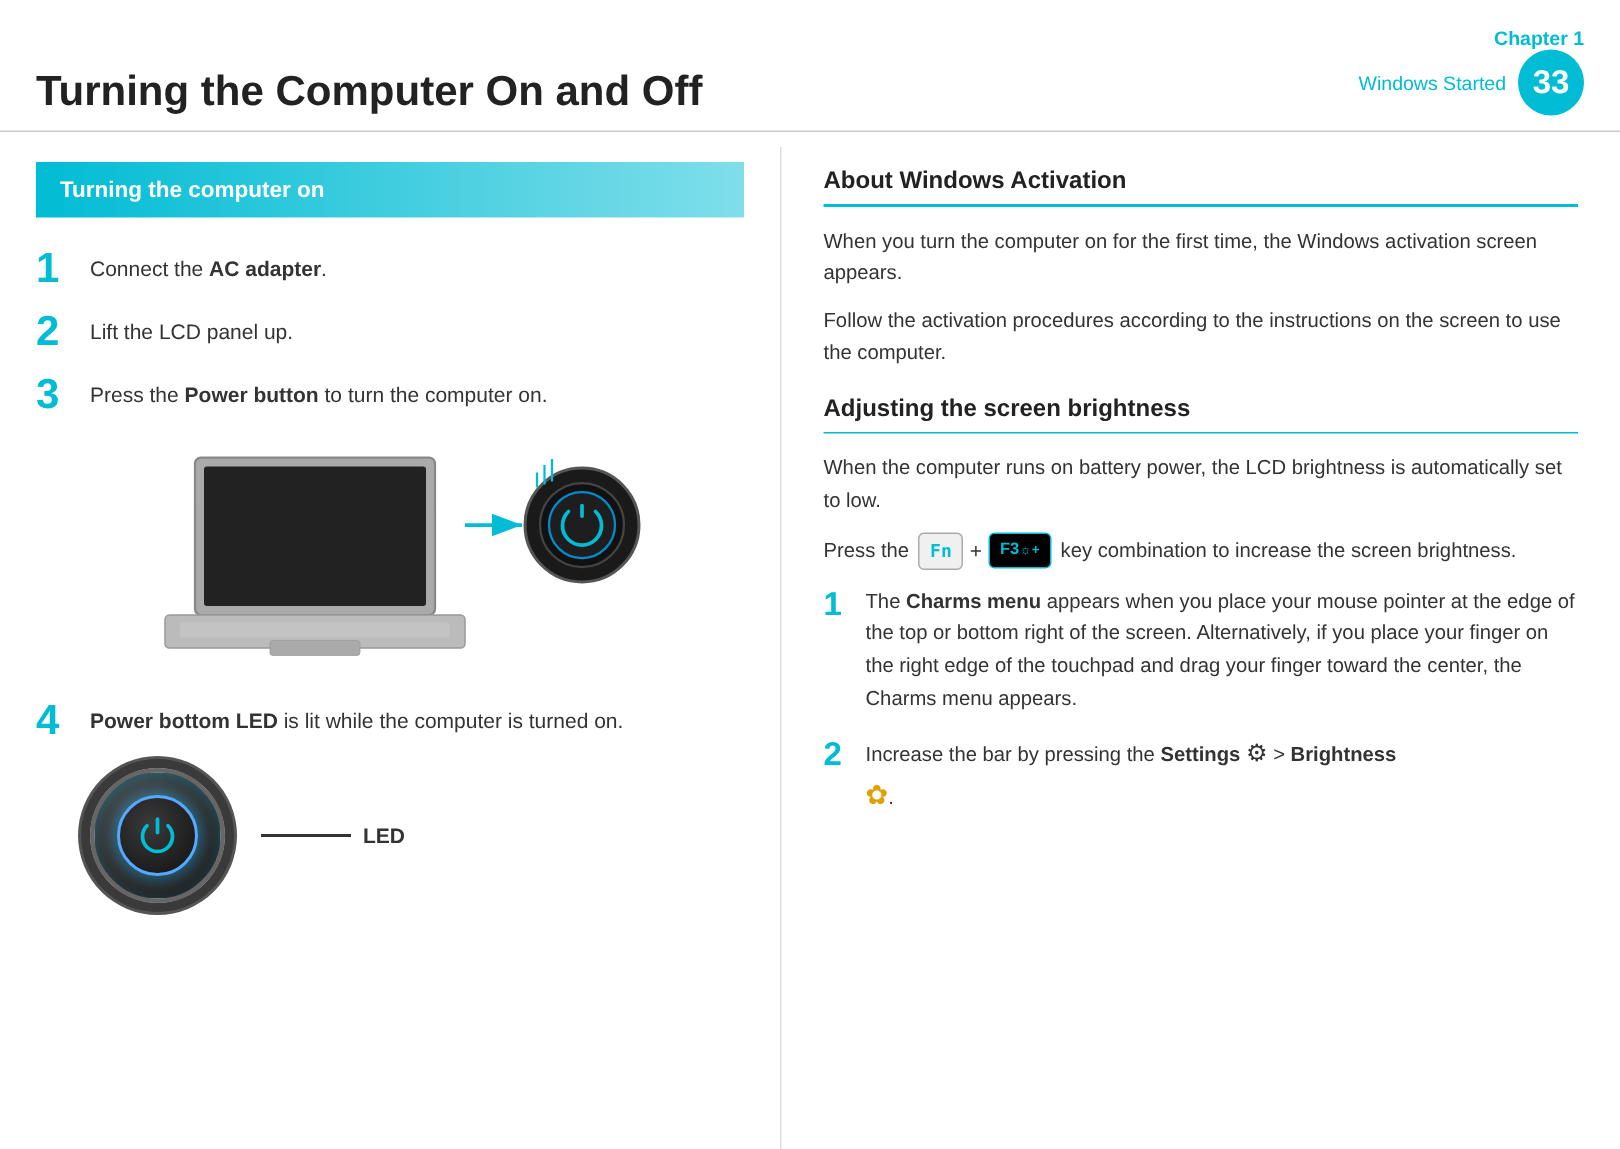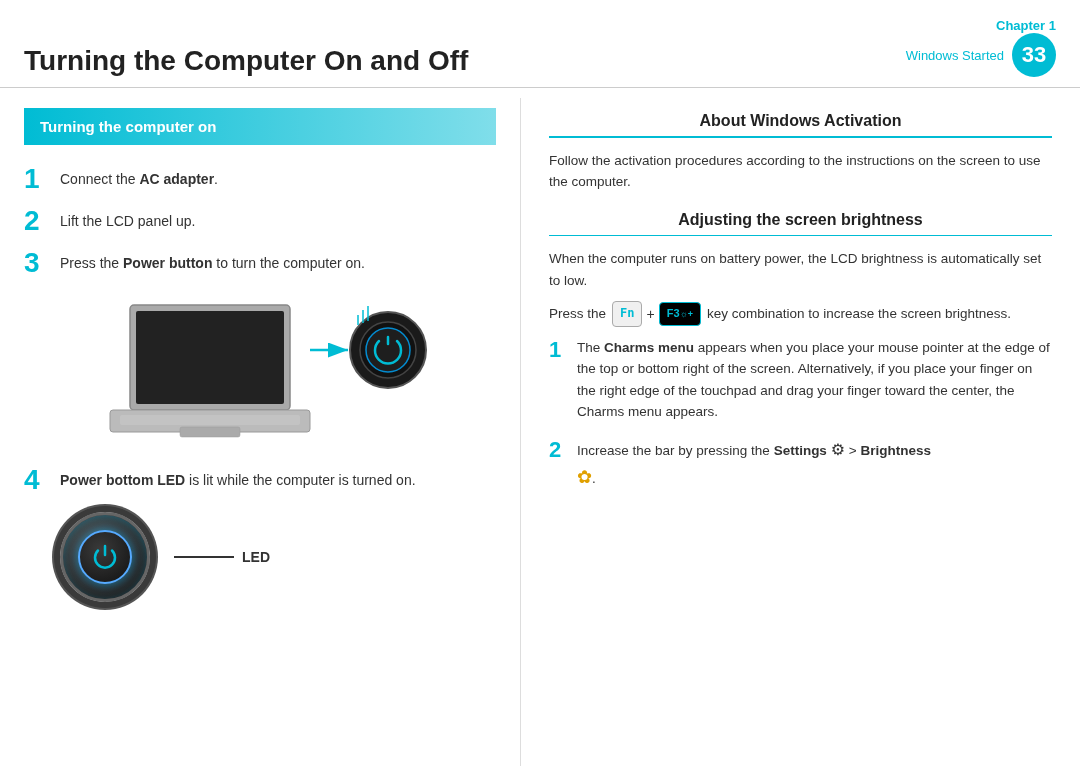--- a/index.html
+++ b/index.html
@@ -171,21 +171,20 @@
       flex: 1;
       padding: 16px 28px;
     }
 
     .section-title {
       font-size: 16px;
       font-weight: 700;
       color: #222;
       margin-bottom: 6px;
       margin-top: 8px;
-      text-align: center;
     }
     .section-divider {
       height: 1.5px;
       background: #00bcd4;
       margin-bottom: 12px;
     }
     .section-text {
       font-size: 13.5px;
       color: #333;
       line-height: 1.6;
@@ -362,20 +361,23 @@
 
   </div>
 
   <div class="divider"></div>
 
   <div class="right-col">
 
     <div>
       <div class="section-title">About Windows Activation</div>
       <div class="section-divider"></div>
+      <p class="section-text">
+        When you turn the computer on for the first time, the Windows activation screen appears.
+      </p>
       <p class="section-text">
         Follow the activation procedures according to the instructions on the screen to use the computer.
       </p>
     </div>
 
     <div style="margin-top:18px;">
       <div class="section-title">Adjusting the screen brightness</div>
       <div class="section-divider"></div>
       <p class="section-text">
         When the computer runs on battery power, the LCD brightness is automatically set to low.

